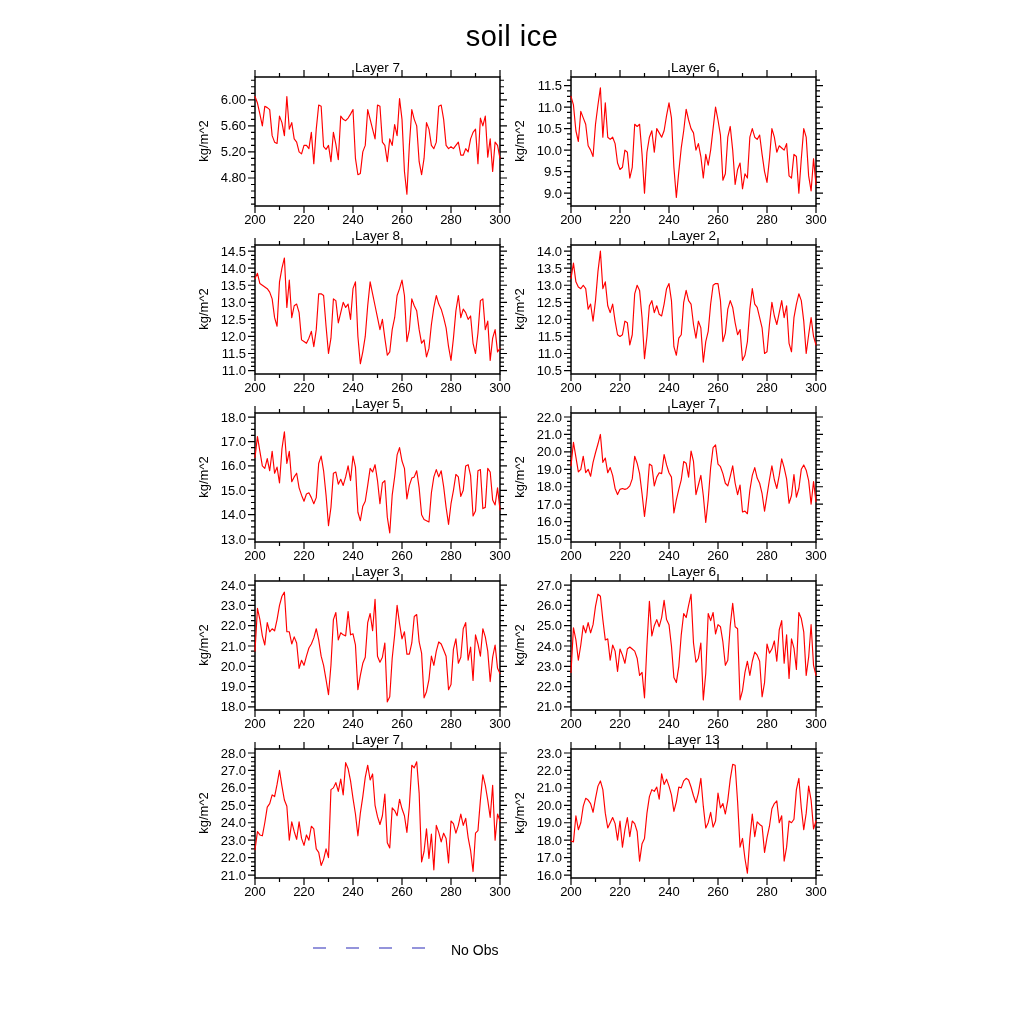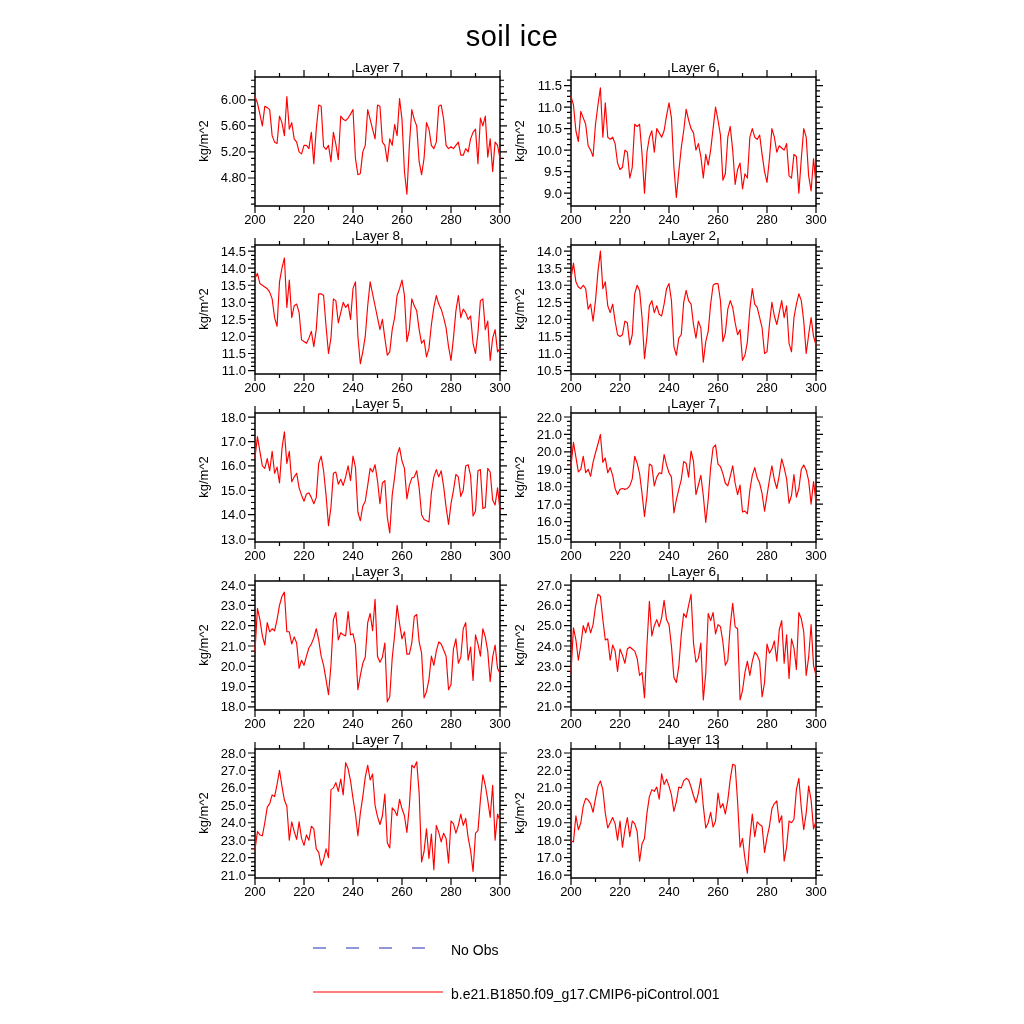--- a/index.html
+++ b/index.html
@@ -246,20 +246,14 @@
     <div class="ylabel">kg/m^2</div>
   </section>
 
   <div class="legend">
     <div class="legend-row">
       <svg width="132" height="12">
         <line id="noobs-line" x1="1" y1="6" x2="131" y2="6" stroke-width="1.3" stroke-dasharray="13 20" stroke="#7272d0"></line>
       </svg>
       <span class="legend-label">No Obs</span>
     </div>
-    <div class="legend-row">
-      <svg width="132" height="12">
-        <line id="series-line" x1="1" y1="6" x2="131" y2="6" stroke-width="1.1" stroke="#ff0000"></line>
-      </svg>
-      <span class="legend-label">b.e21.B1850.f09_g17.CMIP6-piControl.001</span>
-    </div>
   </div>
 </div>
 
 </body></html>

